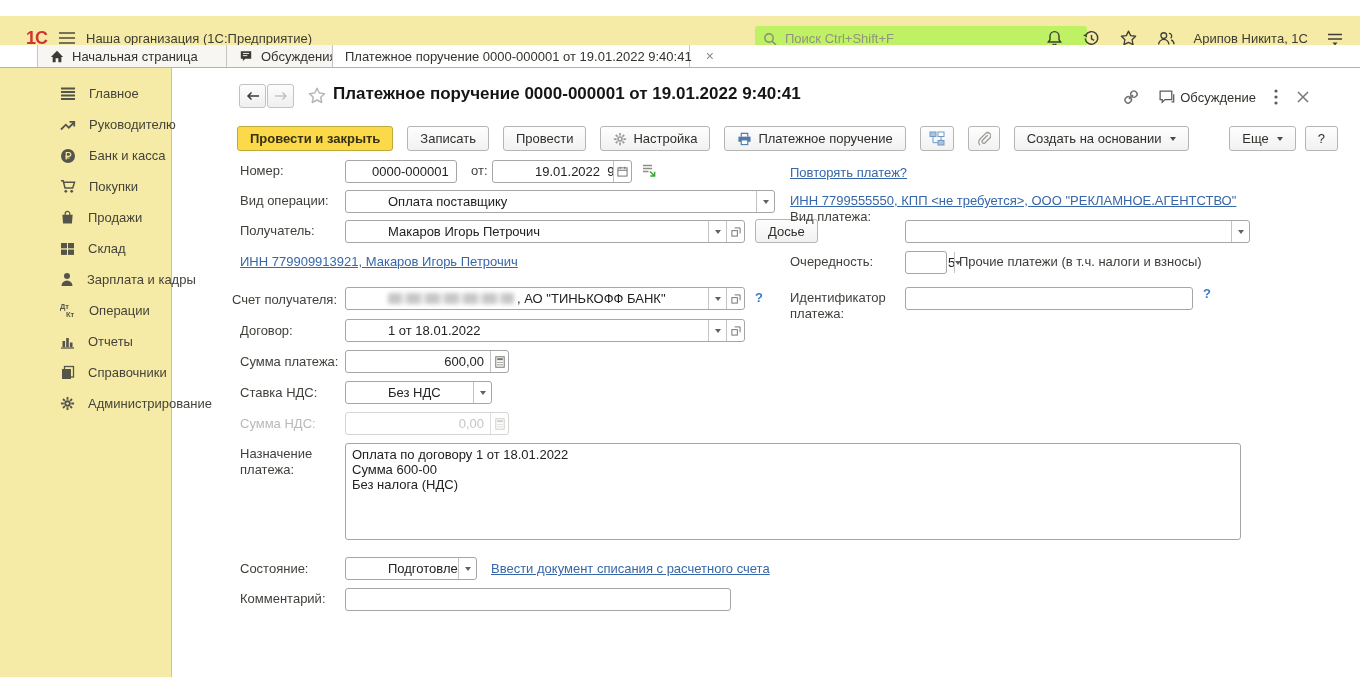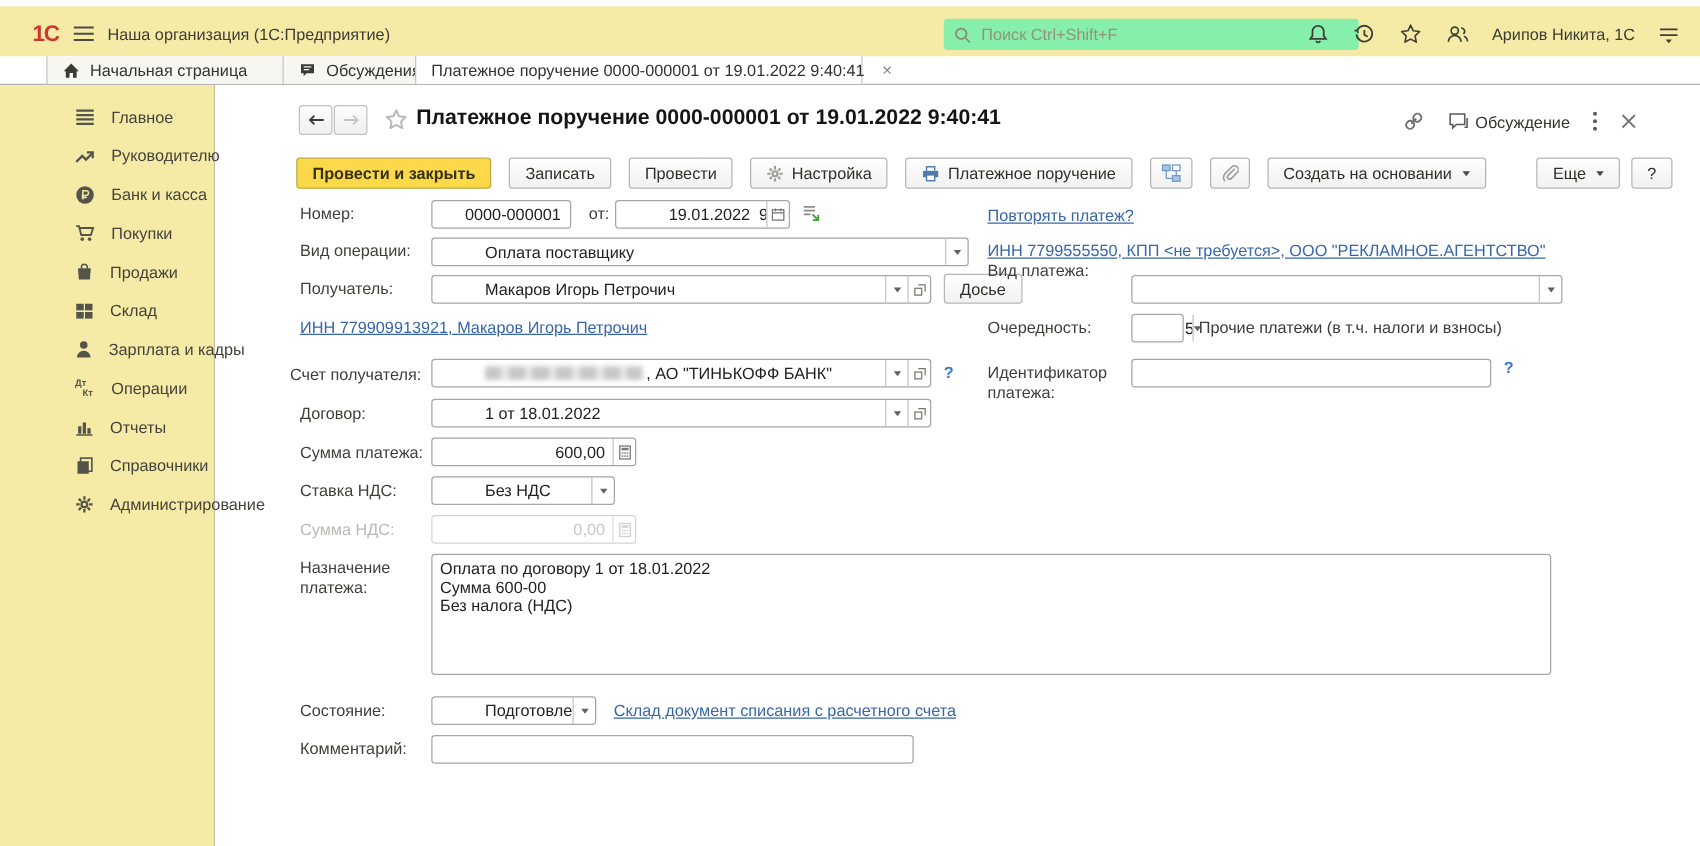--- a/index.html
+++ b/index.html
@@ -5,25 +5,25 @@
   html,body{margin:0;padding:0;}
   body{
     width:1360px;height:677px;position:relative;overflow:hidden;
     font-family:"Liberation Sans","DejaVu Sans",sans-serif;font-size:13px;color:#3c3c38;
     background:#fff;
   }
   svg{display:block;}
   .ic{display:inline-block;flex:0 0 auto;}
 
   
-  .topbar{position:absolute;left:0;top:5px;width:1360px;height:45px;background:#f6eba6;}
+  .topbar{position:absolute;left:0;top:16px;width:1360px;height:45px;background:#f6eba6;}
   .logo{position:absolute;left:26px;top:12px;font-size:18px;font-weight:bold;color:#cf3630;letter-spacing:-1px;cursor:default;}
   .burger{position:absolute;left:58px;top:15px;}
   .appname{position:absolute;left:86px;top:15px;color:#3d3c33;}
-  .searchbox{position:absolute;left:755px;top:10px;width:332px;height:25px;background:#86efac;border-radius:3px;display:flex;align-items:center;padding:0 8px;box-sizing:border-box;}
+  .searchbox{position:absolute;left:755px;top:10px;width:332px;height:25px;background:#bef264;border-radius:3px;display:flex;align-items:center;padding:0 8px;box-sizing:border-box;}
   .searchbox input{flex:1;border:none;background:transparent;outline:none;font:13px "Liberation Sans",sans-serif;color:#55544a;margin-left:6px;}
   .searchbox input::placeholder{color:#93927e;}
   .topicons{position:absolute;right:16px;top:0;height:45px;display:flex;align-items:center;gap:18px;}
   .username{color:#3d3c33;}
 
   
   .tabstrip{position:absolute;left:0;top:45px;width:1360px;height:23px;background:#fff;border-bottom:1px solid #b3b3b3;box-sizing:border-box;}
   .tab{position:absolute;top:0;height:22px;display:flex;align-items:center;gap:8px;padding:0 12px;box-sizing:border-box;border-left:1px solid #c6c6c6;background:#f7f6f2;cursor:pointer;white-space:nowrap;color:#33322d;}
   .tab.active{background:#fff;border-right:1px solid #c6c6c6;}
   .tab .close{color:#8a8a85;margin-left:6px;font-size:14px;line-height:1;}
@@ -519,18 +519,18 @@
 Сумма 600-00
 Без налога (НДС)</textarea>
 
   <span class="lbl" style="left:21px;top:493px;">Состояние:</span>
   <div class="combo" style="left:126px;top:489px;width:132px;">
     <span class="val">Подготовлено</span>
     <span class="seg">
         <span class="drop"></span>
       </span>
   </div>
-  <span class="link" style="left:272px;top:493px;">Склад документ списания с расчетного счета</span>
+  <span class="link" style="left:272px;top:493px;">Ввести документ списания с расчетного счета</span>
 
   <span class="lbl" style="left:21px;top:523px;">Комментарий:</span>
   <input class="tinput" style="left: 126px; top: 520px; width: 386px;">
 
 </div>
 
 </body></html>

